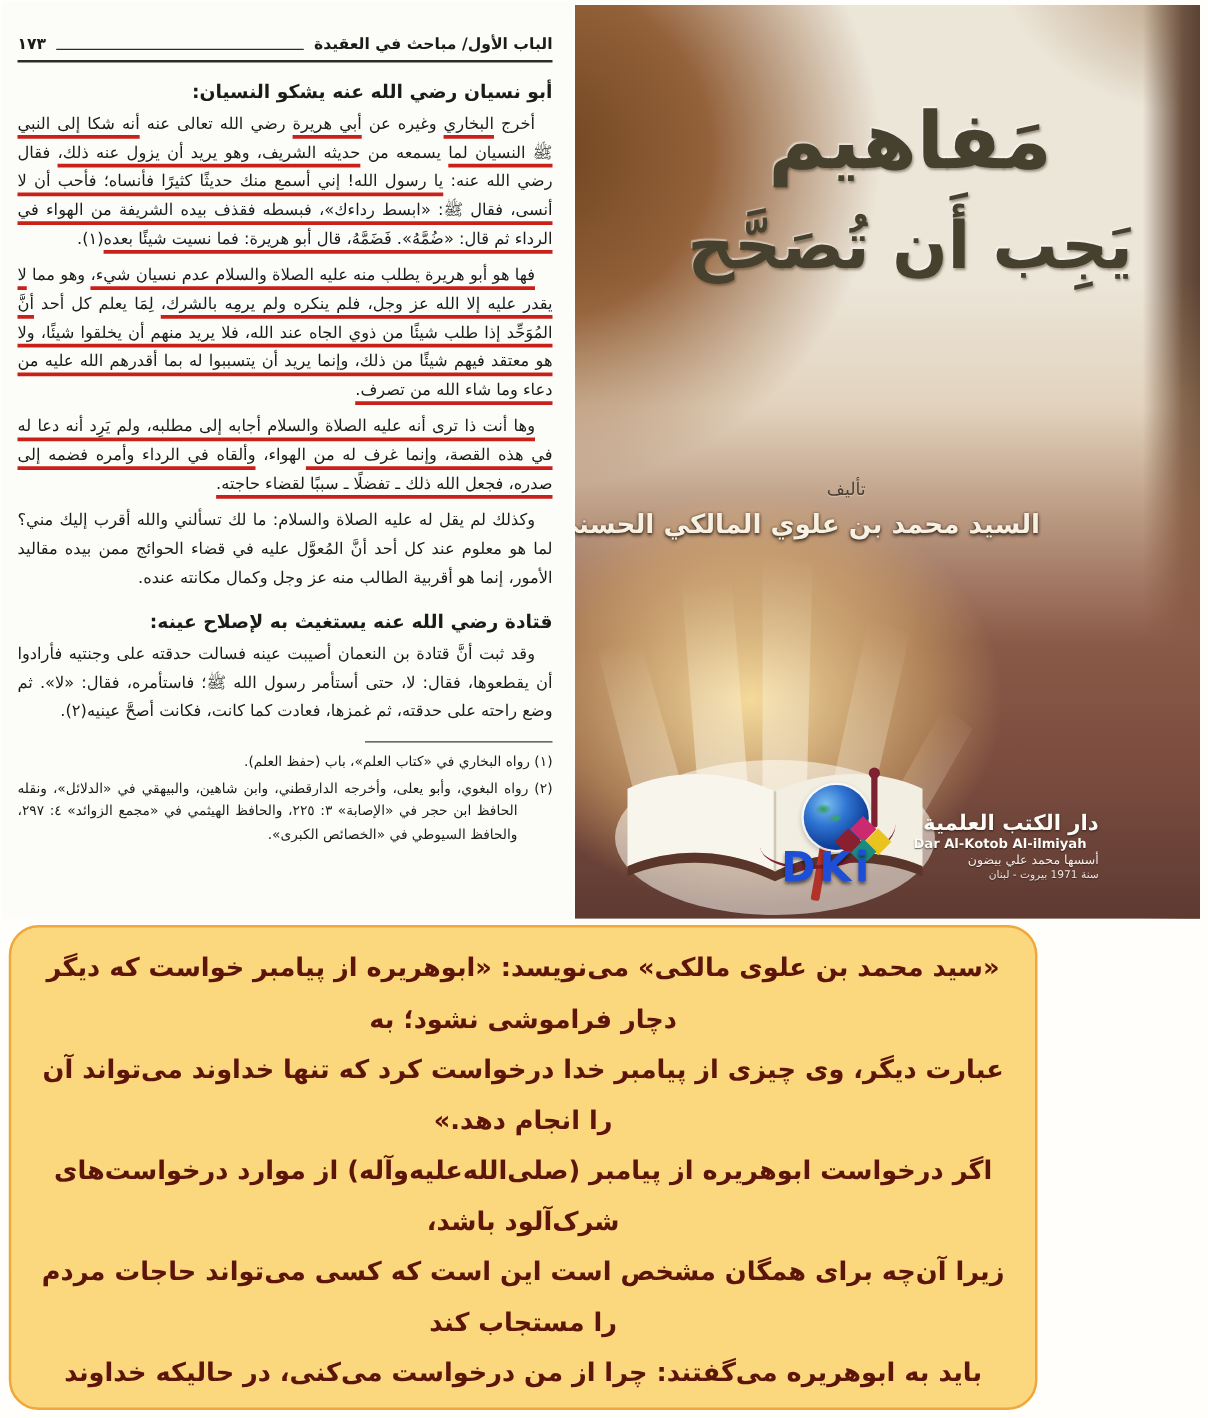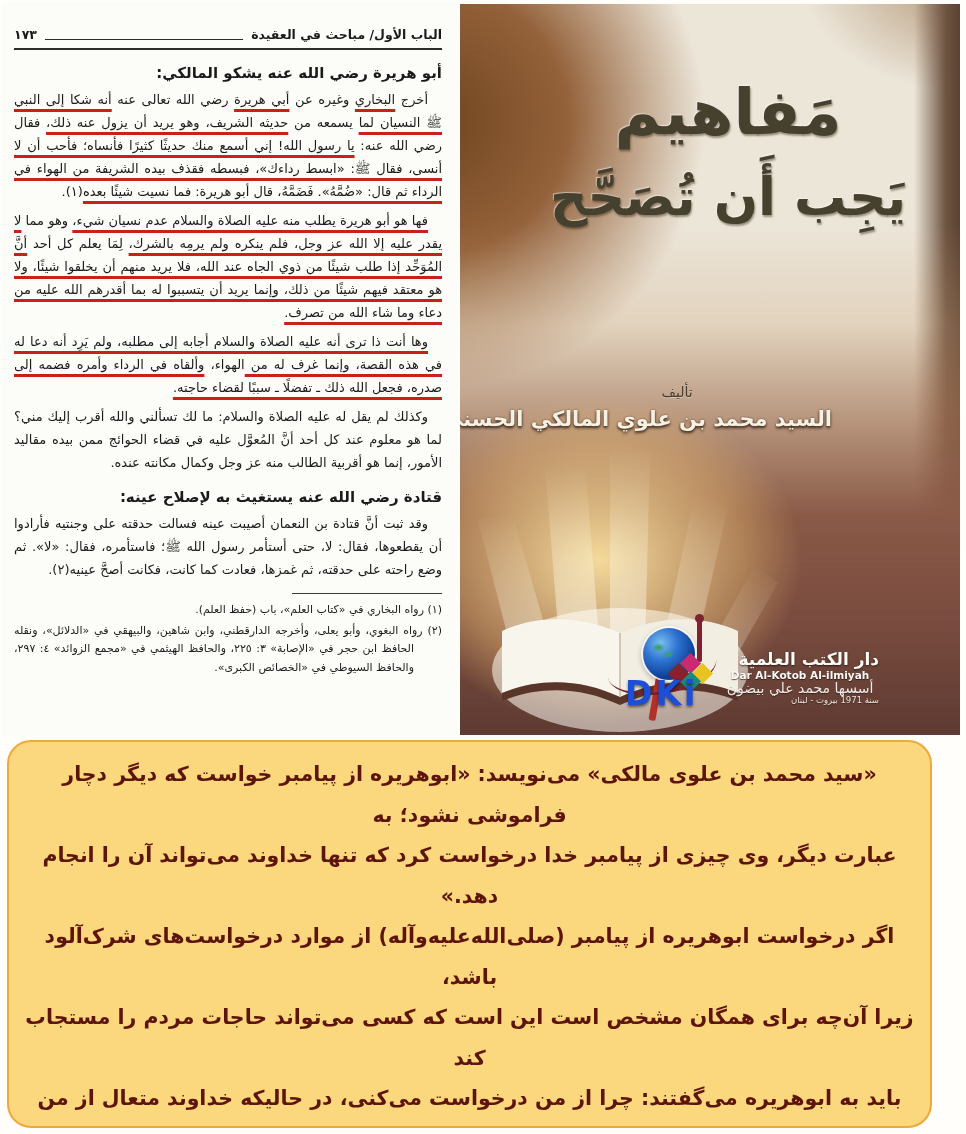--- a/index.html
+++ b/index.html
@@ -93,43 +93,43 @@
   .d4 { left:46px; top:50px; background:#8a1f2e; }
   .swoosh { position:absolute; left:-18px; top:26px; width:110px; height:52px;
     border:solid transparent; border-width:0 0 3.5px 0; border-bottom-color:#7a2030;
     border-radius:50%; transform:rotate(-10deg); }
   .dki-abbr { position:absolute; left:0px; top:60px; color:#1d4ed8; font-size:33px; line-height:36px;
     font-weight:bold; letter-spacing:3px; text-shadow:0 2px 3px rgba(0,0,0,.55); }
   .pub { position:absolute; left:96px; top:34px; width:158px; color:#fdfbf6; direction:rtl; text-align:right; }
   .pub .ar { font-size:17px; line-height:19px; font-weight:bold; text-shadow:0 1px 2px rgba(0,0,0,.6); }
   .pub .en { direction:ltr; text-align:center; font-size:10.5px; line-height:13px; font-weight:bold;
     text-shadow:0 1px 1px rgba(0,0,0,.6); }
-  .pub .founder { font-size:14px; line-height:13px; opacity:.92; text-shadow:0 1px 1px rgba(0,0,0,.5);text-align:center; }
+  .pub .founder { font-size:10px; line-height:13px; opacity:.92; text-shadow:0 1px 1px rgba(0,0,0,.5); }
   .pub .year { font-size:8.5px; line-height:11px; opacity:.88; text-shadow:0 1px 1px rgba(0,0,0,.5); }
 
   
   .commentary {
-    position:absolute; left:7px; top:740px; width:925px; height:388px;
+    position:absolute; left:7px; top:740px; width:823px; height:388px;
     background:#fbd77d; border:2px solid #efa83c; border-radius:24px;
     direction:rtl; text-align:center; color:#5d140b;
     font-weight:bold; font-size:20.5px; padding:12px 16px; overflow:hidden;
   }
   .commentary p { margin:0; line-height:40.5px; }
 </style>
 </head>
 <body>
 
 <section class="scan">
   <header class="scan-header">
     <span>الباب الأول/ مباحث في العقيدة</span>
     <span class="rule"></span>
     <span>١٧٣</span>
   </header>
 
-  <h2>أبو هريرة رضي الله عنه يشكو المالكي:</h2>
+  <h2>أبو نسيان رضي الله عنه يشكو النسيان:</h2>
   <p class="body"><span>أخرج </span><span class="u">البخاري</span><span> وغيره عن </span><span class="u">أبي هريرة</span><span> رضي الله تعالى عنه </span><span class="u">أنه شكا إلى النبي ﷺ النسيان لما</span><span> يسمعه من </span><span class="u">حديثه الشريف، وهو يريد أن يزول عنه ذلك،</span><span> فقال رضي الله عنه: </span><span class="u">يا رسول الله! إني أسمع منك حديثًا كثيرًا فأنساه؛ فأحب أن لا أنسى، فقال ﷺ: «ابسط رداءك»، فبسطه فقذف بيده الشريفة من الهواء في الرداء ثم قال: «ضُمَّهُ». فَضَمَّهُ، قال أبو هريرة: فما نسيت شيئًا بعده</span><span>(١).</span></p>
   <p class="body"><span class="u">فها هو أبو هريرة يطلب منه عليه الصلاة والسلام عدم نسيان شيء،</span><span> وهو مما </span><span class="u">لا يقدر عليه إلا الله عز وجل، فلم ينكره ولم يرمِه بالشرك،</span><span> لِمَا يعلم كل أحد </span><span class="u">أنَّ المُوَحِّد إذا طلب شيئًا من ذوي الجاه عند الله، فلا يريد منهم أن يخلقوا شيئًا، ولا هو معتقد فيهم شيئًا من ذلك، وإنما يريد أن يتسببوا له بما أقدرهم الله عليه من دعاء وما شاء الله من تصرف.</span></p>
   <p class="body"><span class="u">وها أنت ذا ترى أنه عليه الصلاة والسلام أجابه إلى مطلبه، ولم يَرِد أنه دعا له في هذه القصة، وإنما غرف له من </span><span>الهواء، </span><span class="u">وألقاه في الرداء وأمره فضمه إلى صدره، فجعل الله ذلك ـ تفضلًا ـ سببًا لقضاء حاجته.</span></p>
   <p class="body"><span>وكذلك لم يقل له عليه الصلاة والسلام: ما لك تسألني والله أقرب إليك مني؟ لما هو معلوم عند كل أحد أنَّ المُعوَّل عليه في قضاء الحوائج ممن بيده مقاليد الأمور، إنما هو أقربية الطالب منه عز وجل وكمال مكانته عنده.</span></p>
 
   <h2>قتادة رضي الله عنه يستغيث به لإصلاح عينه:</h2>
   <p class="body"><span>وقد ثبت أنَّ قتادة بن النعمان أصيبت عينه فسالت حدقته على وجنتيه فأرادوا أن يقطعوها، فقال: لا، حتى أستأمر رسول الله ﷺ؛ فاستأمره، فقال: «لا». ثم وضع راحته على حدقته، ثم غمزها، فعادت كما كانت، فكانت أصحَّ عينيه(٢).</span></p>
 
   <div class="fn-divider"></div>
   <div class="footnotes">

